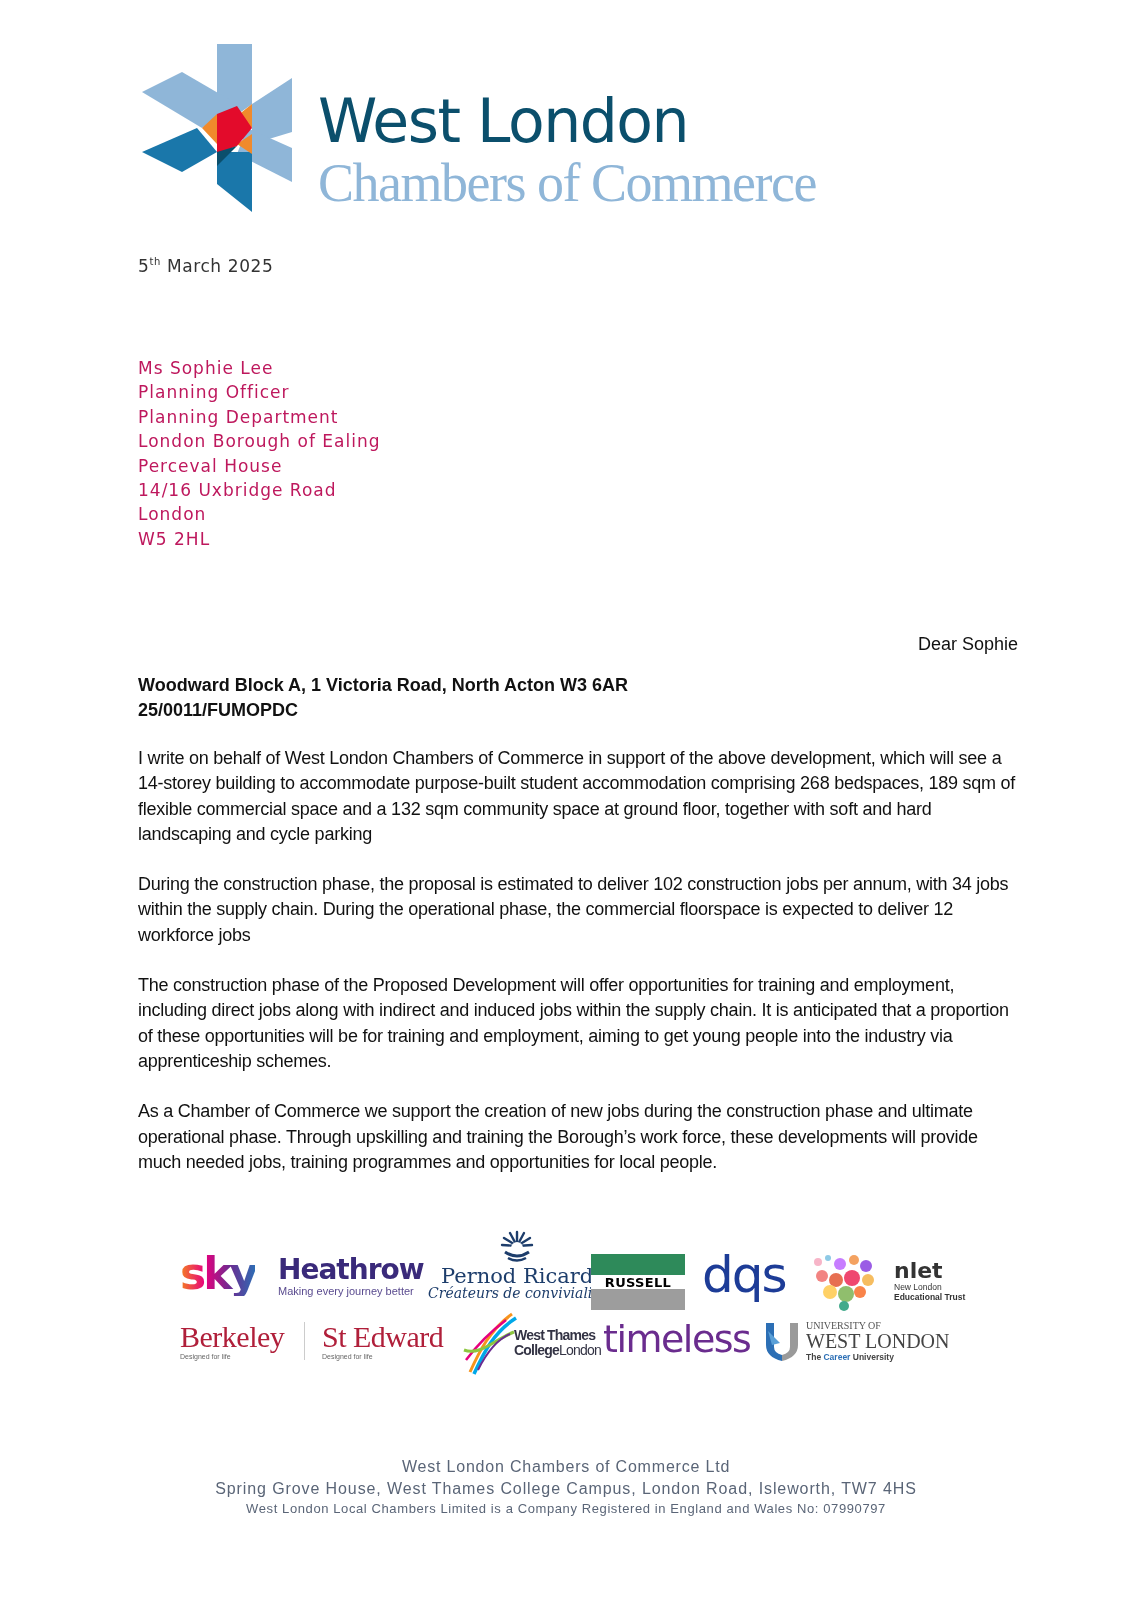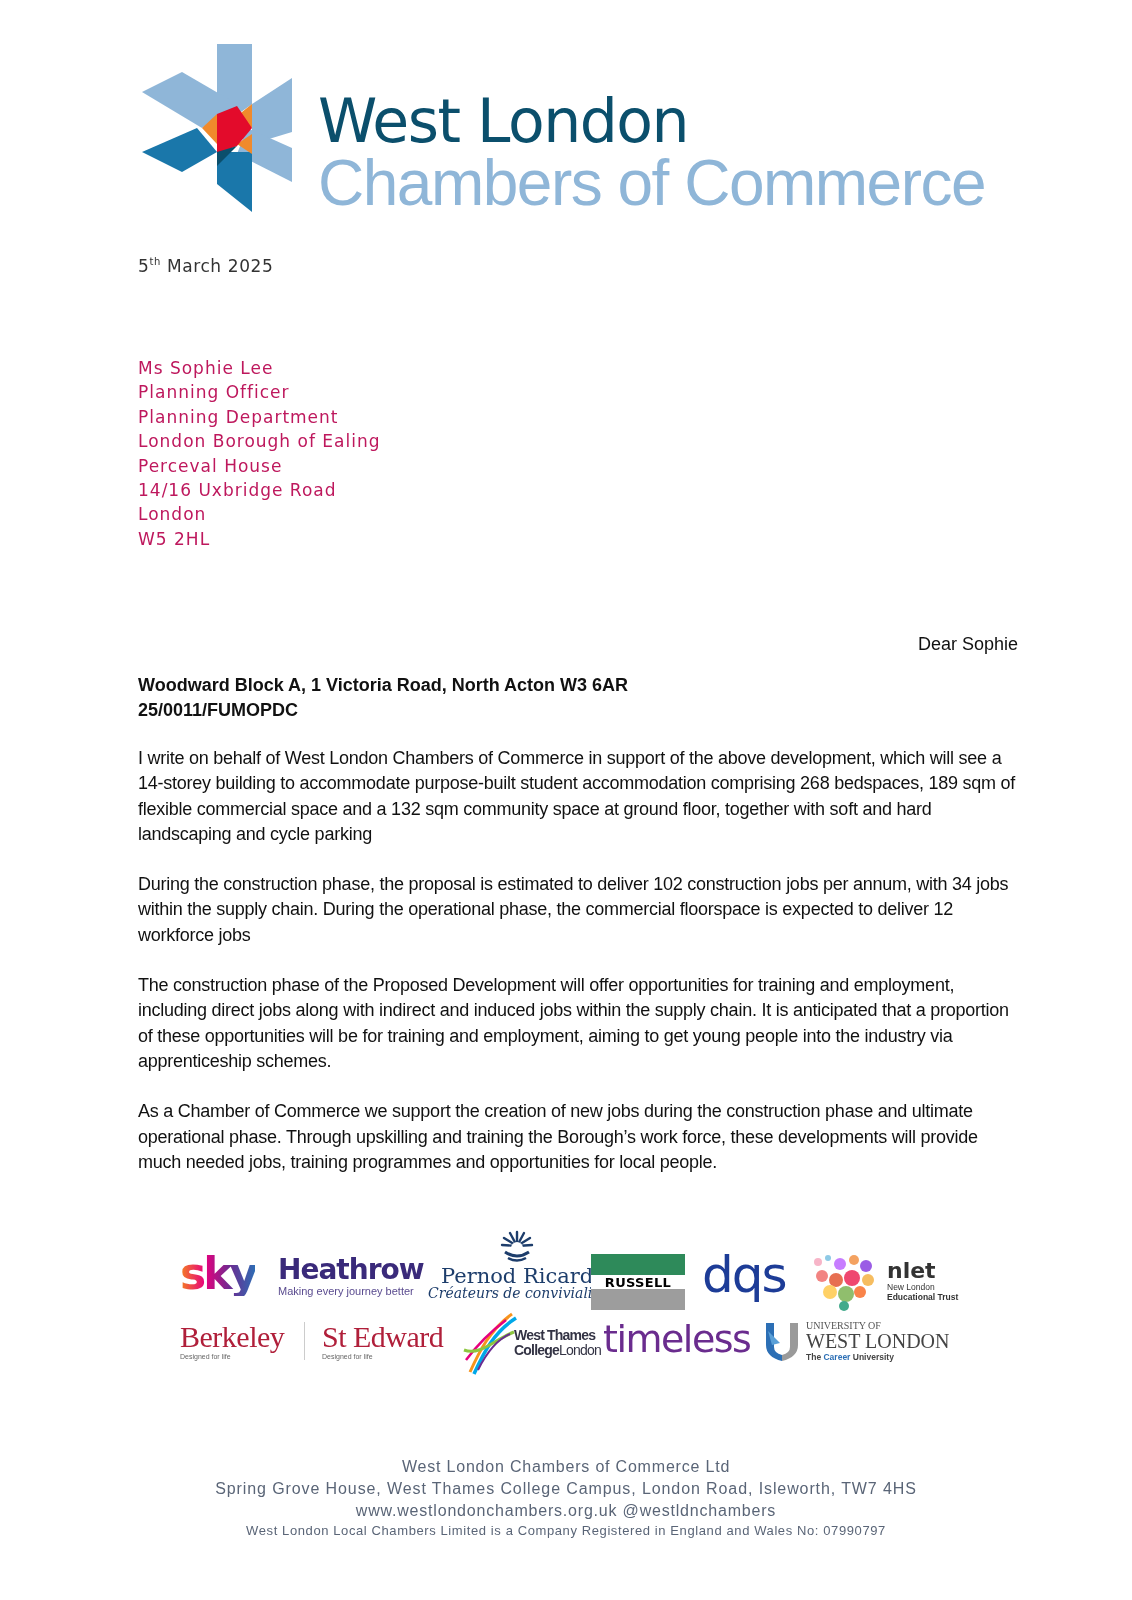--- a/index.html
+++ b/index.html
@@ -3,21 +3,21 @@
 <meta charset="utf-8">
 <style>
   html, body { margin: 0; padding: 0; background: #ffffff; }
   body { width: 1132px; height: 1600px; position: relative; overflow: hidden; font-family: "Liberation Sans", sans-serif; color: #111; }
 
   
   .letterhead { position: absolute; left: 142px; top: 44px; width: 860px; height: 170px; }
   .emblem { position: absolute; left: 0; top: 0; width: 150px; height: 168px; }
   .brand { position: absolute; left: 176px; top: 46px; }
   .brand-line1 { font-family: "DejaVu Sans", sans-serif; font-size: 60px; line-height: 62px; color: #0b4f6c; letter-spacing: -1.5px; }
-  .brand-line2 { font-family: Liberation Sans, sans-serif; font-size: 64px; line-height: 62px; color: #8fb6d8; letter-spacing: -1.5px; font-weight: 300; }
+  .brand-line2 { font-family: Liberation Serif, serif; font-size: 54px; line-height: 62px; color: #8fb6d8; letter-spacing: -1.5px; font-weight: 300; }
 
   
   .date { position: absolute; left: 138px; top: 256px; font-family: "DejaVu Sans", sans-serif; font-size: 17px; color: #333; letter-spacing: 0.6px; }
   .date sup { font-size: 10px; }
   .address { position: absolute; left: 138px; top: 356px; font-family: "DejaVu Sans", sans-serif; font-size: 17px; line-height: 24.4px; color: #be185d; letter-spacing: 1px; }
   .address div { white-space: nowrap; }
 
   
   .body { position: absolute; left: 138px; top: 632px; width: 880px; font-family: "Liberation Sans", sans-serif; font-size: 18px; color: #111; }
   .salutation { margin: 0 0 17px 0; line-height: 24px; text-align: right; }
@@ -33,21 +33,21 @@
   .heathrow .tag { font-size: 11px; color: #5a4b8f; line-height: 12px; }
   .pernod { left: 248px; top: 0; align-items: center; }
   .pernod .sun { width: 34px; height: 34px; }
   .pernod .name { font-family: "DejaVu Serif", serif; font-size: 21px; color: #1d3d6b; line-height: 24px; }
   .pernod .tag { font-family: "DejaVu Serif", serif; font-style: italic; font-size: 14px; color: #1d3d6b; line-height: 10px; }
   .russell { left: 411px; top: 24px; width: 94px; height: 56px; background: linear-gradient(#2e8a5a 0 38%, #ffffff 38% 62%, #9d9d9d 62%); align-items: center; }
   .russell span { font-family: "DejaVu Sans", sans-serif; font-weight: bold; font-size: 13px; color: #000; letter-spacing: 0.3px; }
   .dqs { left: 522px; top: 18px; font-family: "DejaVu Sans", sans-serif; font-size: 50px; color: #1d3c97; letter-spacing: -2px; line-height: 54px; }
   .nlet { left: 630px; top: 20px; flex-direction: row; align-items: center; }
   .nlet .dots { width: 68px; height: 62px; }
-  .nlet .text { margin-left: 9px; }
+  .nlet .text { margin-left: 16px; }
   .nlet .big { font-family: "DejaVu Sans", sans-serif; font-weight: bold; font-size: 22px; color: #333; line-height: 22px; }
   .nlet .small { font-size: 8.5px; color: #333; line-height: 10px; }
   .nlet .small b { font-weight: bold; }
 
   .berkeley { left: 0; top: 92px; }
   .berkeley .name, .stedward .name { font-family: "Liberation Serif", serif; font-size: 30px; color: #b01f3a; line-height: 30px; letter-spacing: -0.5px; }
   .berkeley .tag, .stedward .tag { font-size: 7px; color: #666; line-height: 9px; }
   .divider { position: absolute; left: 124px; top: 92px; width: 1px; height: 38px; background: #ccc; }
   .stedward { left: 142px; top: 92px; }
   .wtcl { left: 280px; top: 80px; flex-direction: row; align-items: center; }
@@ -223,15 +223,14 @@
       <div class="univ">UNIVERSITY OF</div>
       <div class="wl">WEST LONDON</div>
       <div class="career"><span style="color:#444">The </span><span>Career</span><span style="color:#444"> University</span></div>
     </div>
   </div>
 </div>
 
 <div class="footer">
   <div class="f1">West London Chambers of Commerce Ltd</div>
   <div class="f2">Spring Grove House, West Thames College Campus, London Road, Isleworth, TW7 4HS</div>
-  <div class="f3">www.westlondonchambers.org.uk  @westldnchambers</div>
   <div class="f4">West London Local Chambers Limited is a Company Registered in England and Wales No: 07990797</div>
 </div>
 
 </body></html>

